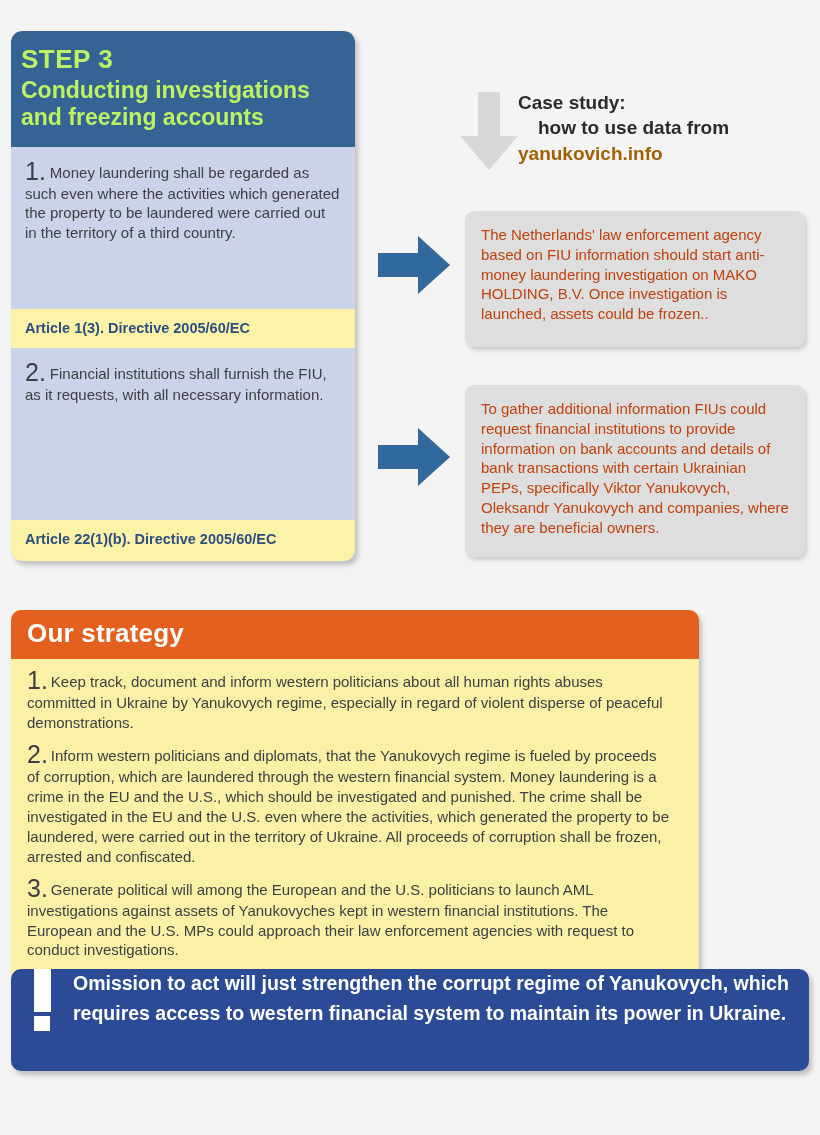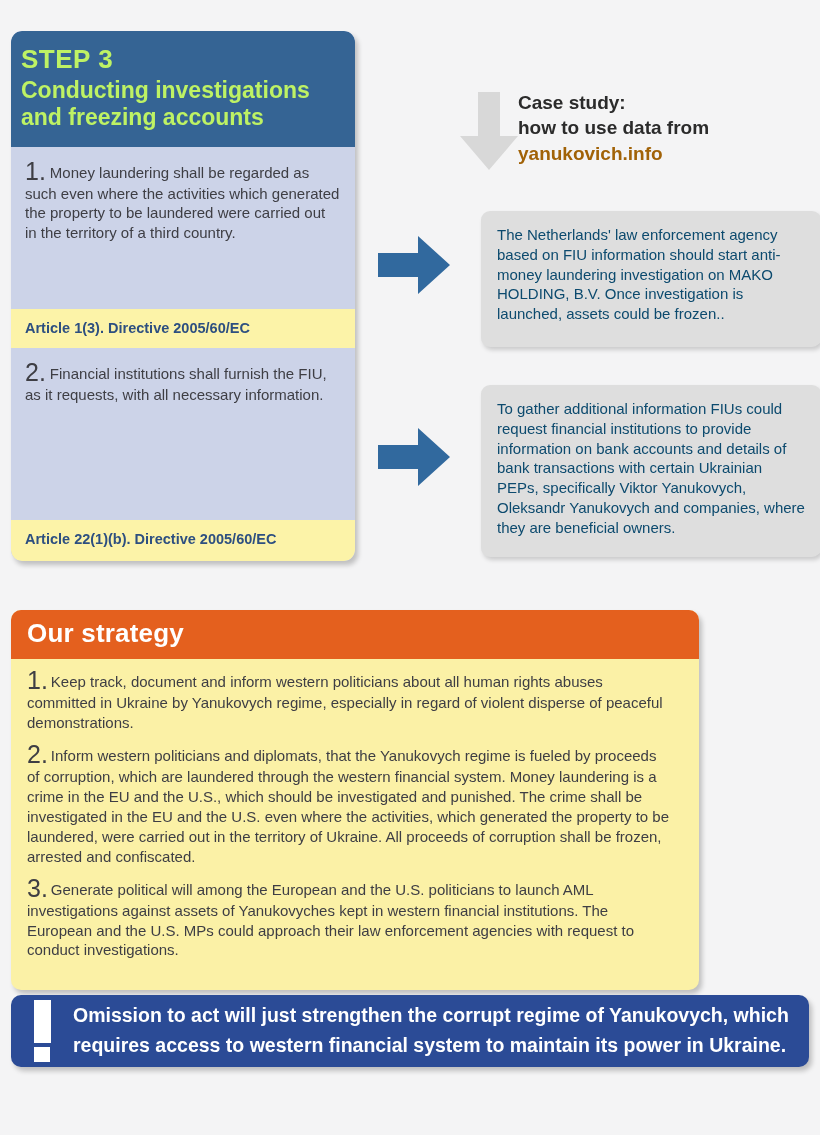--- a/index.html
+++ b/index.html
@@ -97,38 +97,37 @@
     flex: none;
     margin-top: 4px;
   }
   .case-text {
     font-size: 19px;
     font-weight: bold;
     line-height: 1.33;
     color: #2b2b2b;
     padding-top: 2px;
   }
-  .case-text .line2 { display: block; }
+  .case-text .line2 { display: block; margin-left: 20px; }
   .case-link {
     display: block;
     color: #a16207;
   }
 
   
   .case-box {
     position: absolute;
     background: #dedede;
     border-radius: 9px;
     box-shadow: 2px 3px 4px rgba(0,0,0,0.17);
     font-size: 15px;
     line-height: 1.32;
-    color: #0c4a6e;
+    color: #c2410c;
     padding: 14px 16px 16px 16px;
     box-sizing: border-box;
-    margin-left: 16px;
   }
   .case-box.box-1 {
     left: 465px;
     top: 211px;
     width: 340px;
     height: 136px;
   }
   .case-box.box-2 {
     left: 465px;
     top: 385px;
@@ -178,29 +177,28 @@
     font-size: 25px;
     line-height: 1;
     vertical-align: -2px;
     margin-right: 3px;
   }
 
   
   .alert-banner {
     position: absolute;
     left: 11px;
-    top: 995px;
+    top: 969px;
     width: 798px;
-    height: 72px;
+    height: 102px;
     background: #2b4b96;
     border-radius: 10px;
     box-shadow: 3px 4px 5px rgba(0,0,0,0.22);
     box-sizing: border-box;
     display: flex;
-    align-items: center;
     padding: 0 18px 0 22px;
     gap: 22px;
   }
   .bang-icon {
     flex: none;
     width: 18px;
     height: 62px;
     display: flex;
     flex-direction: column;
     align-items: center;

